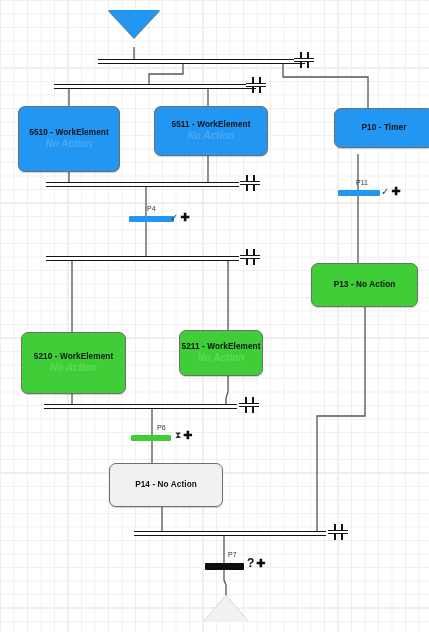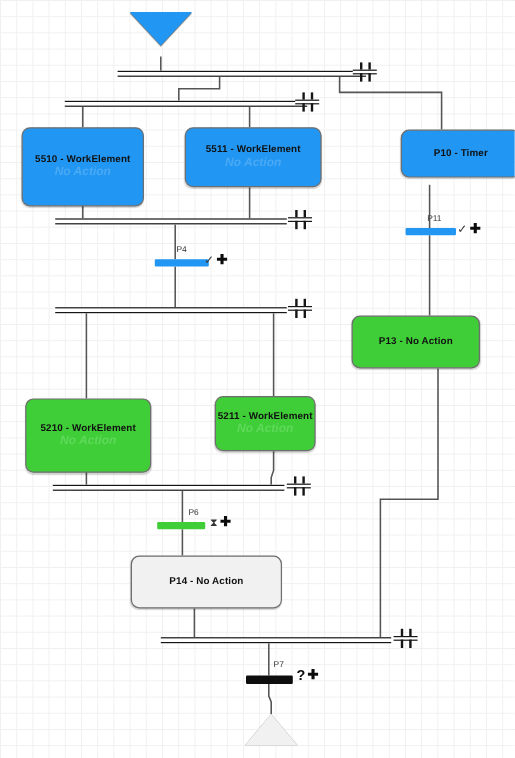--- a/index.html
+++ b/index.html
@@ -264,29 +264,29 @@
         <div class="title">5510 - WorkElement</div>
         <div class="subtitle">No Action</div>
       </div>
       <div class="node blue" id="5511" style="left: 154px; top: 106px; width: 114px; height: 50px;">
         <div class="title">5511 - WorkElement</div>
         <div class="subtitle">No Action</div>
       </div>
       <div class="node blue" id="P10" style="left: 318px; top: 108px; width: 100px; height: 40px; margin-left: 16px;">
         <div class="title">P10 - Timer</div>
       </div>
-      <div class="node green" id="P13" style="left: 293px; top: 263px; width: 107px; height: 44px;">
+      <div class="node green" id="P13" style="left: 311px; top: 263px; width: 107px; height: 44px;">
         <div class="title">P13 - No Action</div>
       </div>
       <div class="node green" id="5210" style="left: 21px; top: 332px; width: 105px; height: 62px;">
         <div class="title">5210 - WorkElement</div>
         <div class="subtitle">No Action</div>
       </div>
       <div class="node green" id="5211" style="left: 179px; top: 330px; width: 84px; height: 46px;">
         <div class="title">5211 - WorkElement</div>
         <div class="subtitle">No Action</div>
       </div>
-      <div class="node grey" id="P14" style="left: 109px; top: 463px; width: 126px; height: 44px;">
+      <div class="node grey" id="P14" style="left: 109px; top: 463px; width: 114px; height: 44px;">
         <div class="title">P14 - No Action</div>
       </div>
     </div>
 
 </div>
 
 </body></html>

